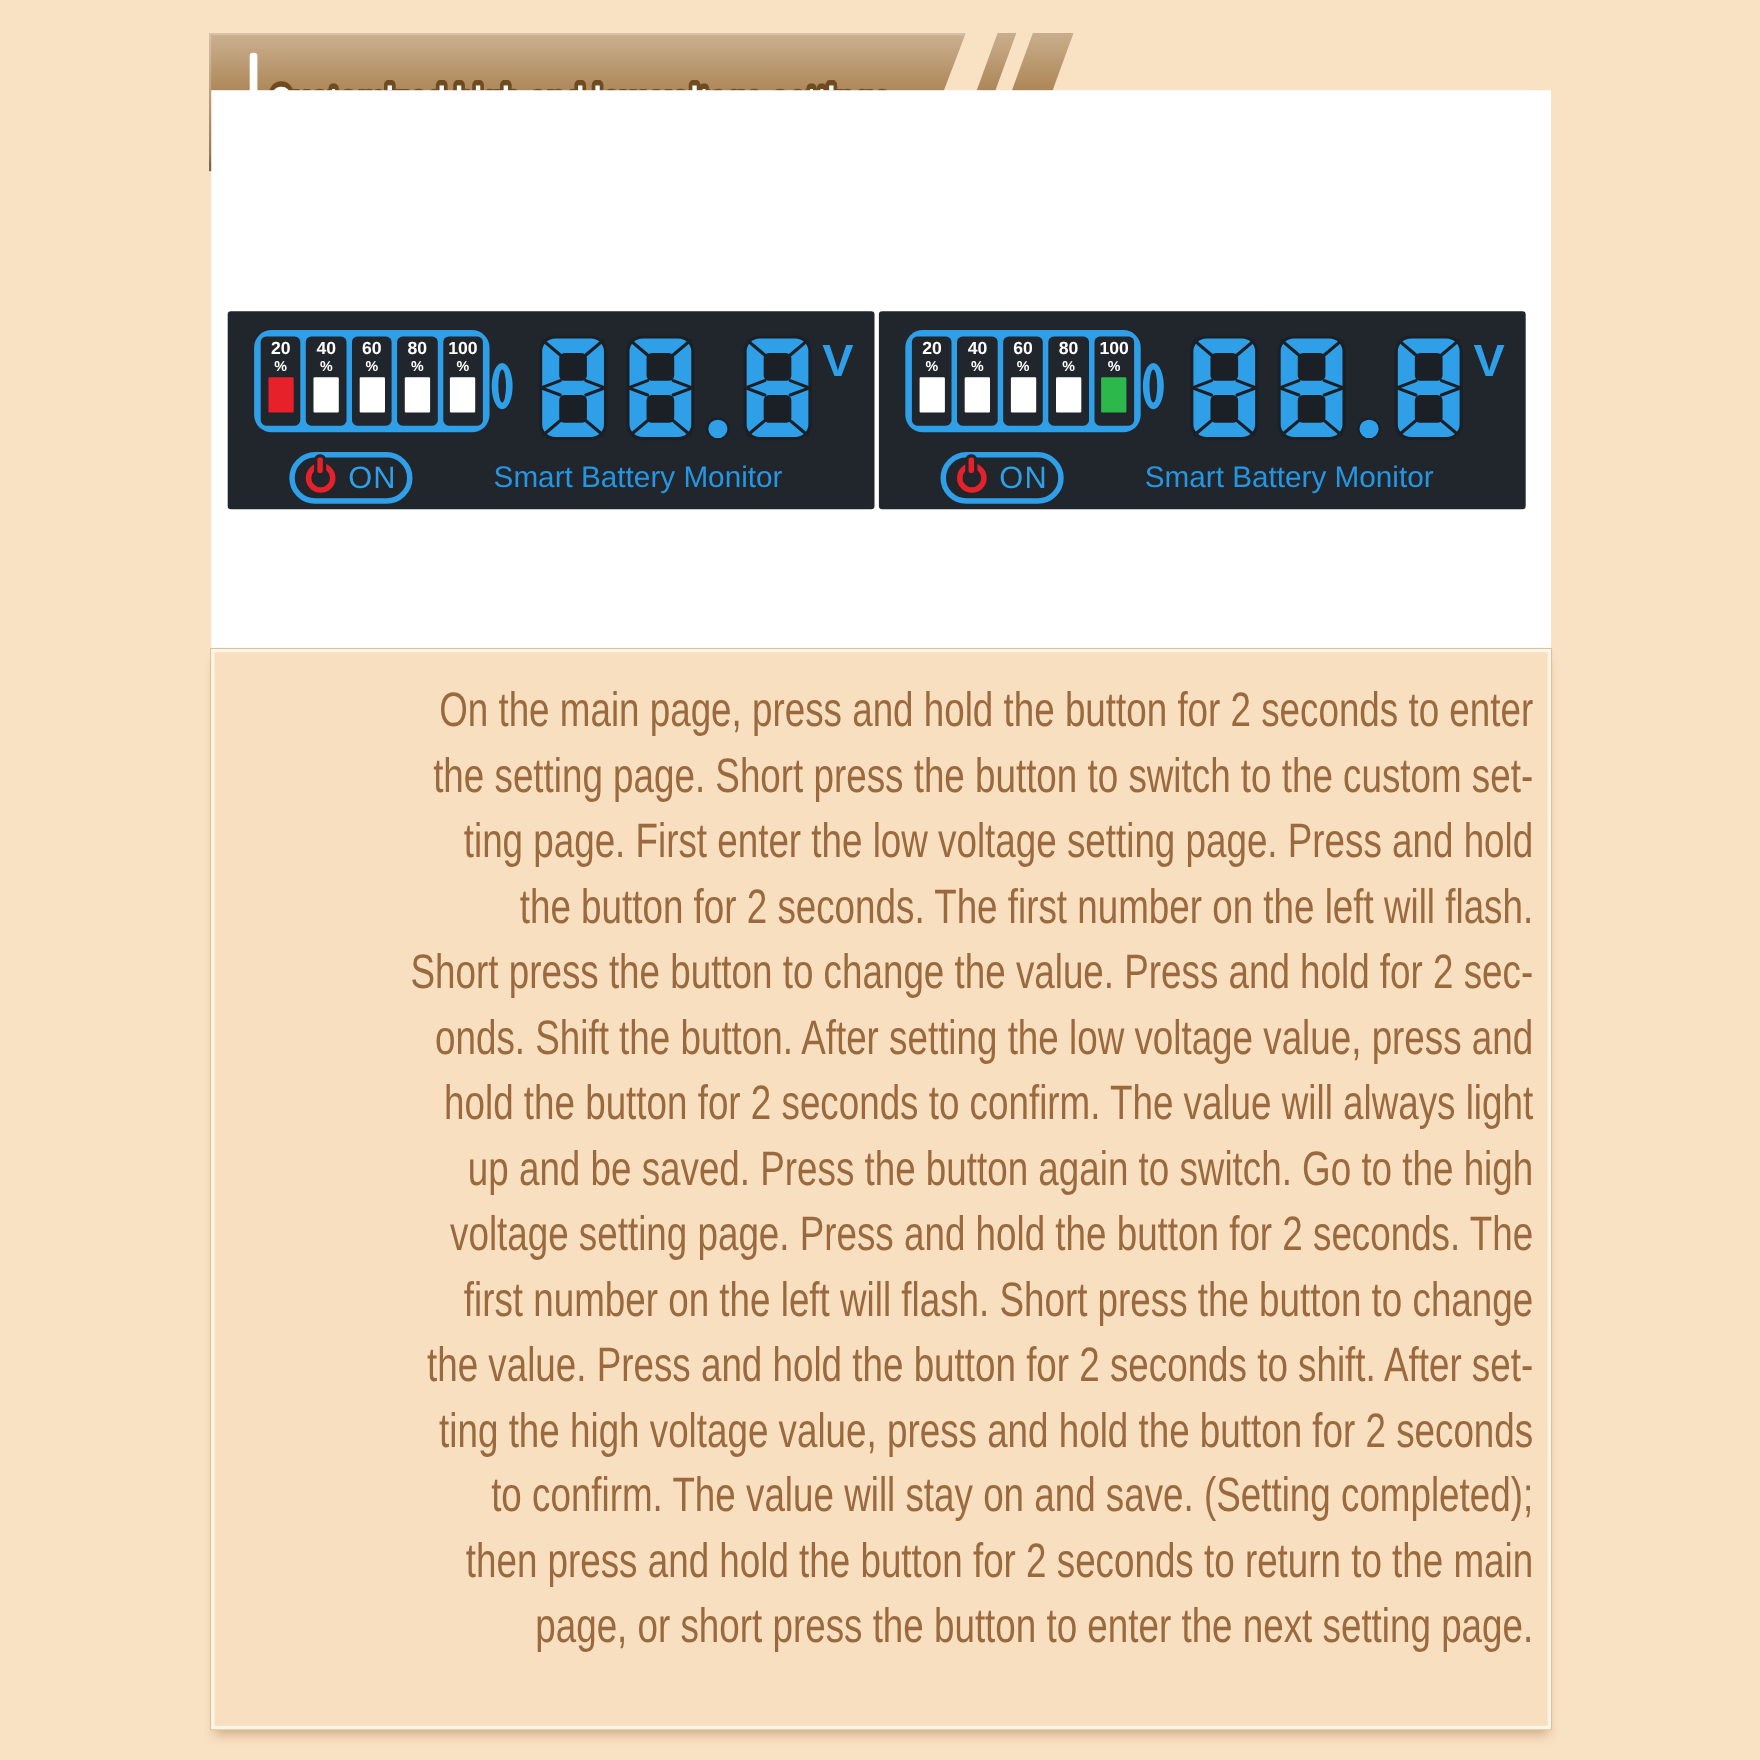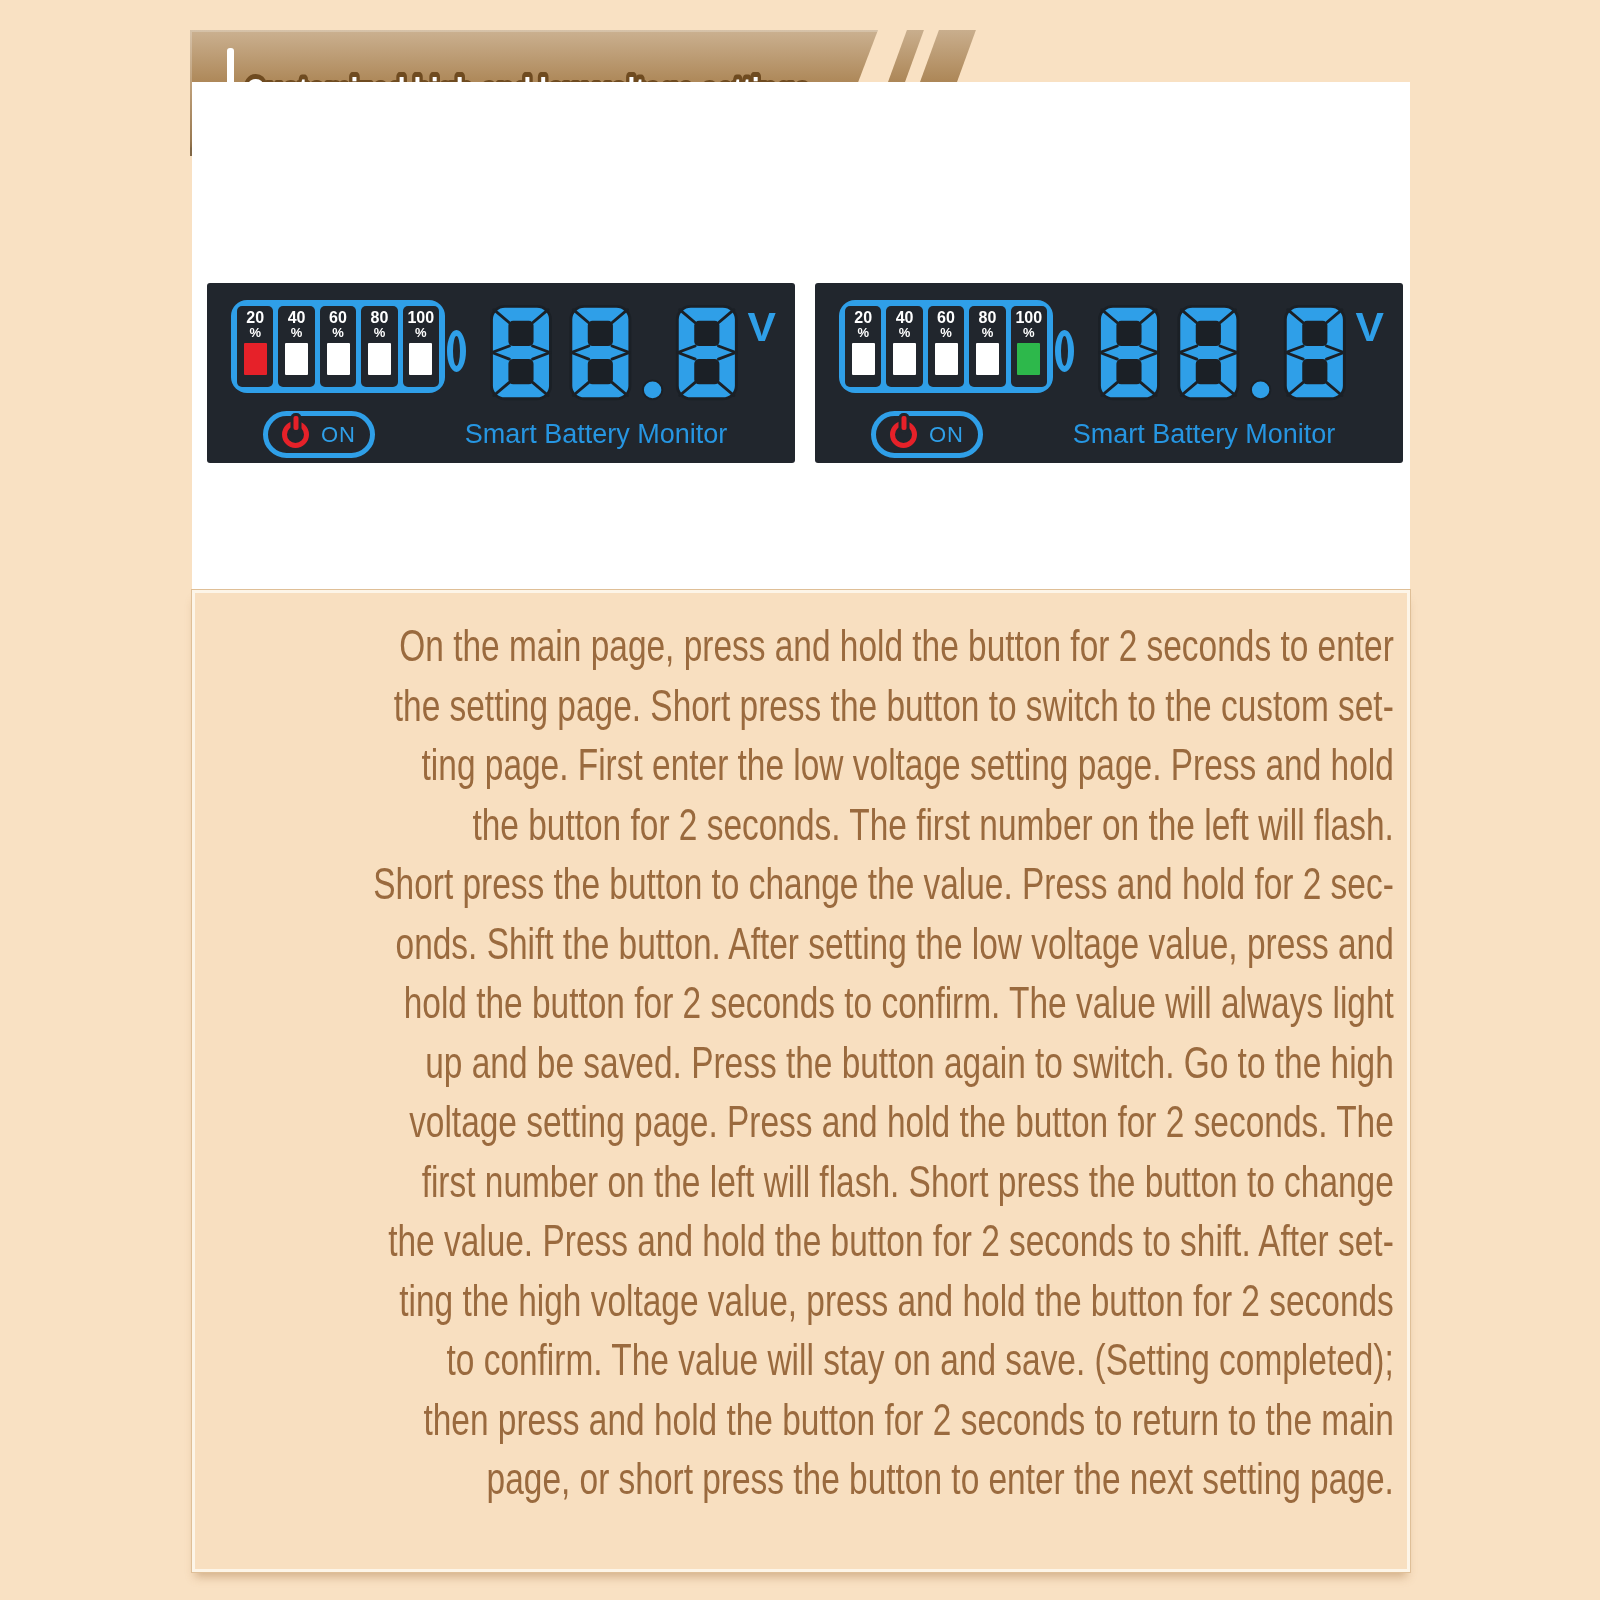--- a/index.html
+++ b/index.html
@@ -19,21 +19,21 @@
   .banner-title-svg { position:absolute; left:55px; top:0; width:600px; height:126px; overflow:visible; }
   .slash {
     position:absolute; top:30px; height:126px; transform:skewX(-20deg);
     background:linear-gradient(180deg,#c9ae8d 0%,#a8804e 48%,#7e5522 95%,#6f4a18 100%);
   }
   .slash1 { left:884px; width:17px; }
   .slash2 { left:916px; width:37px; }
   
   .content-col { position:absolute; left:192px; top:82px; width:1218px; height:1490px; background:#ffffff; }
   
-  .displays { position:absolute; left:15px; top:201px; display:flex; gap:20px;align-items:center; }
+  .displays { position:absolute; left:15px; top:201px; display:flex; gap:4px;align-items:center; }
   .lcd { width:588px; height:180px; background:#21262d; border-radius:3px; position:relative; }
   .battery {
     position:absolute; left:24px; top:17px; width:214px; height:93px;
     background:#2f9fe8; border-radius:16px; padding:6px; box-sizing:border-box;
     display:flex; gap:5px;
   }
   .cell {
     flex:1; background:#21262d; border-radius:5px;
     display:flex; flex-direction:column; align-items:center; padding-top:3px; box-sizing:border-box;
   }
@@ -48,23 +48,23 @@
     position:absolute; left:56px; top:128px; width:112px; height:47px;
     border:5px solid #2f9fe8; border-radius:26px; box-sizing:border-box;
     display:flex; align-items:center; justify-content:center; gap:12px;
   }
   .power { position:relative; width:27px; height:27px; border:5px solid #e62129; border-radius:50%; box-sizing:border-box; }
   .power-tick {
     position:absolute; left:50%; top:-10px; transform:translateX(-50%);
     width:5px; height:14px; background:#e62129; border-radius:2px;
     box-shadow:0 0 0 3px #21262d;
   }
-  .on-label { color:#2f9fe8; font-size:22px; line-height:27px; letter-spacing:1px; }
+  .on-label { color:#2f9fe8; font-size:28px; line-height:27px; letter-spacing:1px; }
   .digits { position:absolute; left:283px; top:22px; width:302px; height:97px; }
-  .brand { position:absolute; left:244px; top:136px; width:290px; text-align:center; color:#2696e2; font-size:27px; }
+  .brand { position:absolute; left:228px; top:136px; width:290px; text-align:center; color:#2696e2; font-size:27px; }
   
   .panel {
     position:absolute; left:0; top:508px; width:100%; height:982px; box-sizing:border-box;
     background:#f8dfc0; border:3px solid #fdf5e8;
     box-shadow:0 0 0 1px #dfbf97, 0 8px 9px -3px rgba(150,100,50,.38);
   }
   .copy { position:absolute; left:50%; top:23px; transform:translateX(-50%); width:1560px; text-align:right; }
   .copy-inner { transform:scaleX(0.76); transform-origin:50% 0; }
   .line {
     font-size:44px; line-height:59.5px; color:#9a6a3e; white-space:nowrap;

